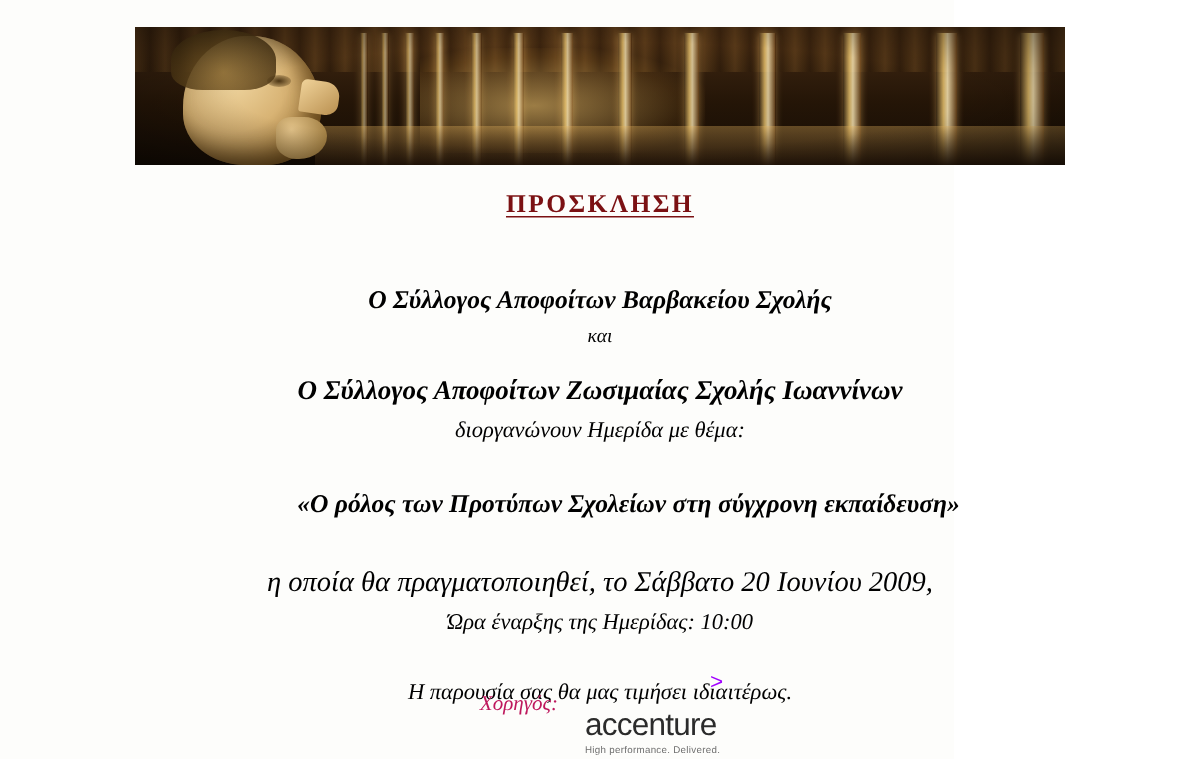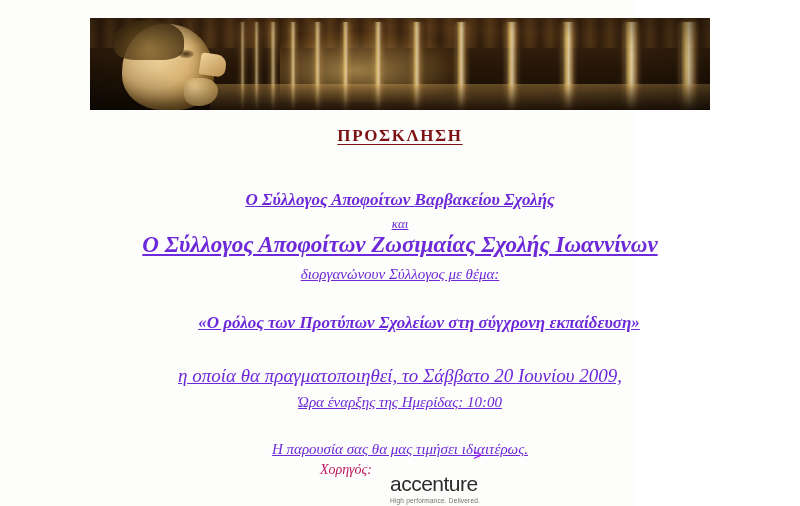--- a/index.html
+++ b/index.html
@@ -161,39 +161,38 @@
   .title {
     font-size: 17px;
     font-weight: bold;
     letter-spacing: 1.6px;
     color: #7b1113;
     text-decoration: underline;
     text-underline-offset: 3px;
     margin: 8px 0 0 0;
   }
   .line {
-    color: #6d28d9;
-    text-decoration: underline;
+    color: #000000;
   }
   .assoc1 {
     font-size: 17px;
     font-weight: bold;
     font-style: italic;
     margin-top: 44px;
   }
   .kai {
     font-size: 13px;
     font-style: italic;
     margin-top: 6px;
   }
   .assoc2 {
-    font-size: 23px;
+    font-size: 18px;
     font-weight: bold;
     font-style: italic;
-    margin-top: 0;
+    margin-top: 18px;
   }
   .organize {
     font-size: 15px;
     font-style: italic;
     margin-top: 8px;
   }
   .theme {
     font-size: 17px;
     font-weight: bold;
     font-style: italic;
@@ -302,21 +301,21 @@
       <div class="head-chin"></div>
     </div>
     <div class="banner-vignette"></div>
   </div>
 
   <div class="content">
     <div class="title">ΠΡΟΣΚΛΗΣΗ</div>
     <div class="line assoc1">Ο Σύλλογος Αποφοίτων Βαρβακείου Σχολής</div>
     <div class="line kai">και</div>
     <div class="line assoc2">Ο Σύλλογος Αποφοίτων Ζωσιμαίας Σχολής Ιωαννίνων</div>
-    <div class="line organize">διοργανώνουν Σύλλογος με θέμα:</div>
+    <div class="line organize">διοργανώνουν Ημερίδα με θέμα:</div>
     <div class="line theme">«Ο ρόλος των Προτύπων Σχολείων στη σύγχρονη εκπαίδευση»</div>
     <div class="line when1">η οποία θα πραγματοποιηθεί, το Σάββατο 20 Ιουνίου 2009,</div>
     <div class="line when3">Ώρα έναρξης της Ημερίδας:  10:00</div>
     <div class="line presence">Η παρουσία σας θα μας τιμήσει ιδιαιτέρως.</div>
   </div>
 
   <div class="sponsor-row">
     <div class="sponsor-label">Χορηγός:</div>
     <div class="logo">
       <div class="logo-arrow">&gt;</div>

